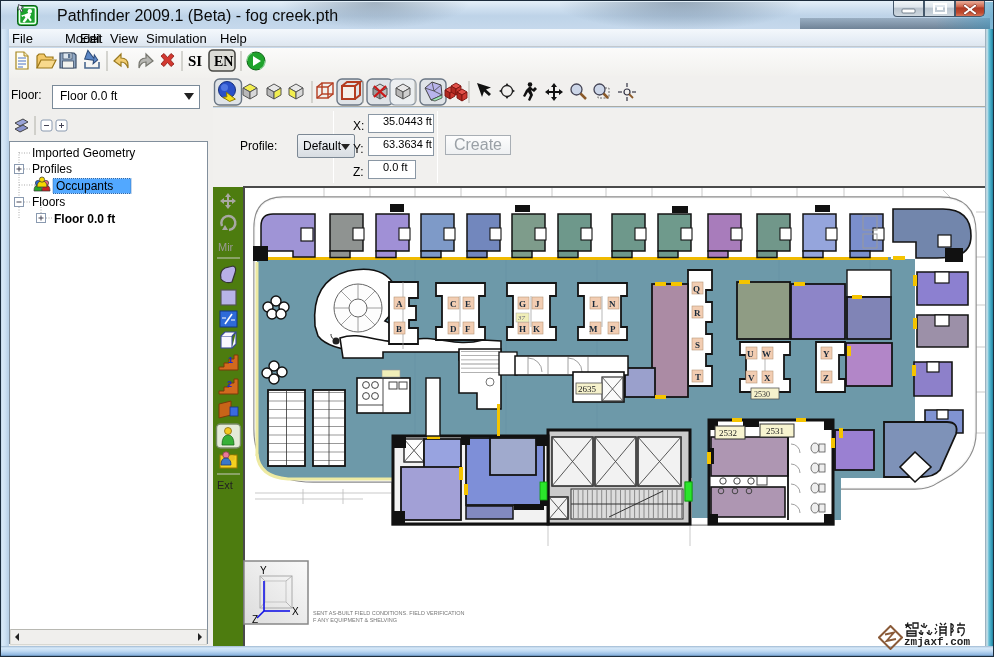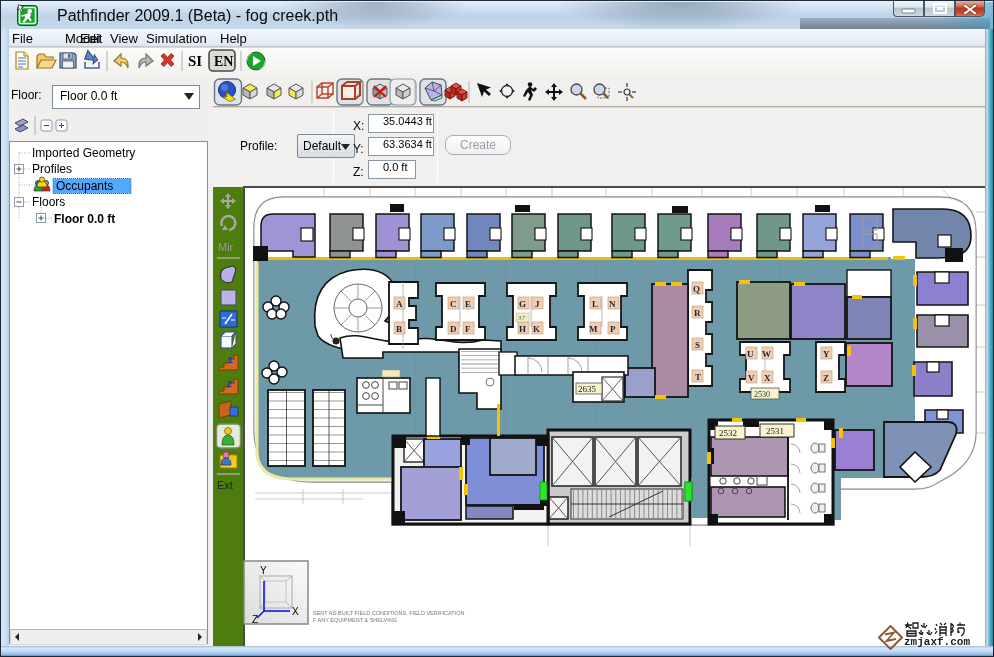--- a/index.html
+++ b/index.html
@@ -41,22 +41,22 @@
   #minitb { left:0px; top:36px; width:204px; height:26px; }
   #treepanel { left:0px; top:63px; width:199px; height:503px; background:#fff; border:1px solid #828f9c; font-size:12px; }
   #hscroll { left:0px; top:487px; width:197px; height:16px; background:#f0efed; border:1px solid #d8d8d2; border-top:1px solid #b8b8b2;}
   
   #toolbar2 { left:213px; top:76px; width:772px; height:31px; background:#f1f0ee; border-bottom:1px solid #aaaaa2; }
   #propsbar { left:213px; top:108px; width:772px; height:79px; background:#f1f0ee; }
   #vtoolbar { left:213px; top:187px; width:31px; height:459px; background:#4d7c0f; }
   #canvas { left:243px; top:186px; width:742px; height:460px; background:#fff; }
   .field { position:absolute; background:#fff; border:1px solid #8a97a4; font-size:11px; padding-left:14px; }
   .lbl { position:absolute; font-size:12px; color:#000; }
-  #createbtn { left:232px; top:27px; width:66px; height:20px; border:1px solid #a8aeb4; border-radius:8px;
-     background:linear-gradient(180deg,#fdfdfd,#eef0f2); color:#9aa0a6; font-size:12px; text-align:center; line-height:18px; }
+  #createbtn { left:232px; top:27px; width:66px; height:20px; border:1px solid #a8aeb4; border-radius:0;
+     background:linear-gradient(180deg,#fdfdfd,#eef0f2); color:#9aa0a6; font-size:16px; text-align:center; line-height:18px; }
   .psep { position:absolute; top:3px; width:1px; height:72px; background:#d8d8d2; border-right:1px solid #fff; }
   
   #wm { left:876px; top:619px; width:108px; height:29px; z-index:50; }
   #wm .t2 { position:absolute; left:28px; top:17px; font-size:11px; font-weight:bold; color:#222; font-family:"Liberation Mono",monospace; }
 </style>
 </head>
 <body>
 <div class="abs" id="titlebar">
   <div class="abs" style="left:280px;top:0;width:190px;height:29px;background:radial-gradient(ellipse at 50% 10%, rgba(90,110,130,0.45), rgba(90,110,130,0) 70%);"></div>
   <div class="abs" style="left:560px;top:0;width:240px;height:29px;background:radial-gradient(ellipse at 50% 0%, rgba(70,95,120,0.5), rgba(70,95,120,0) 75%);"></div>

